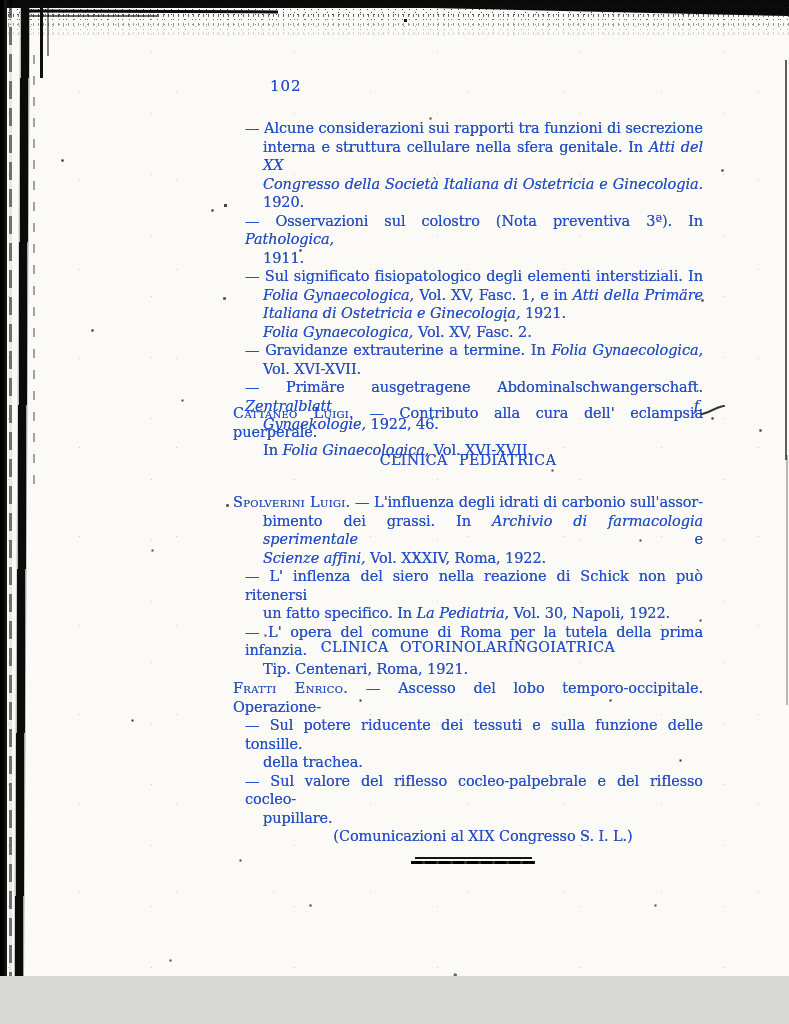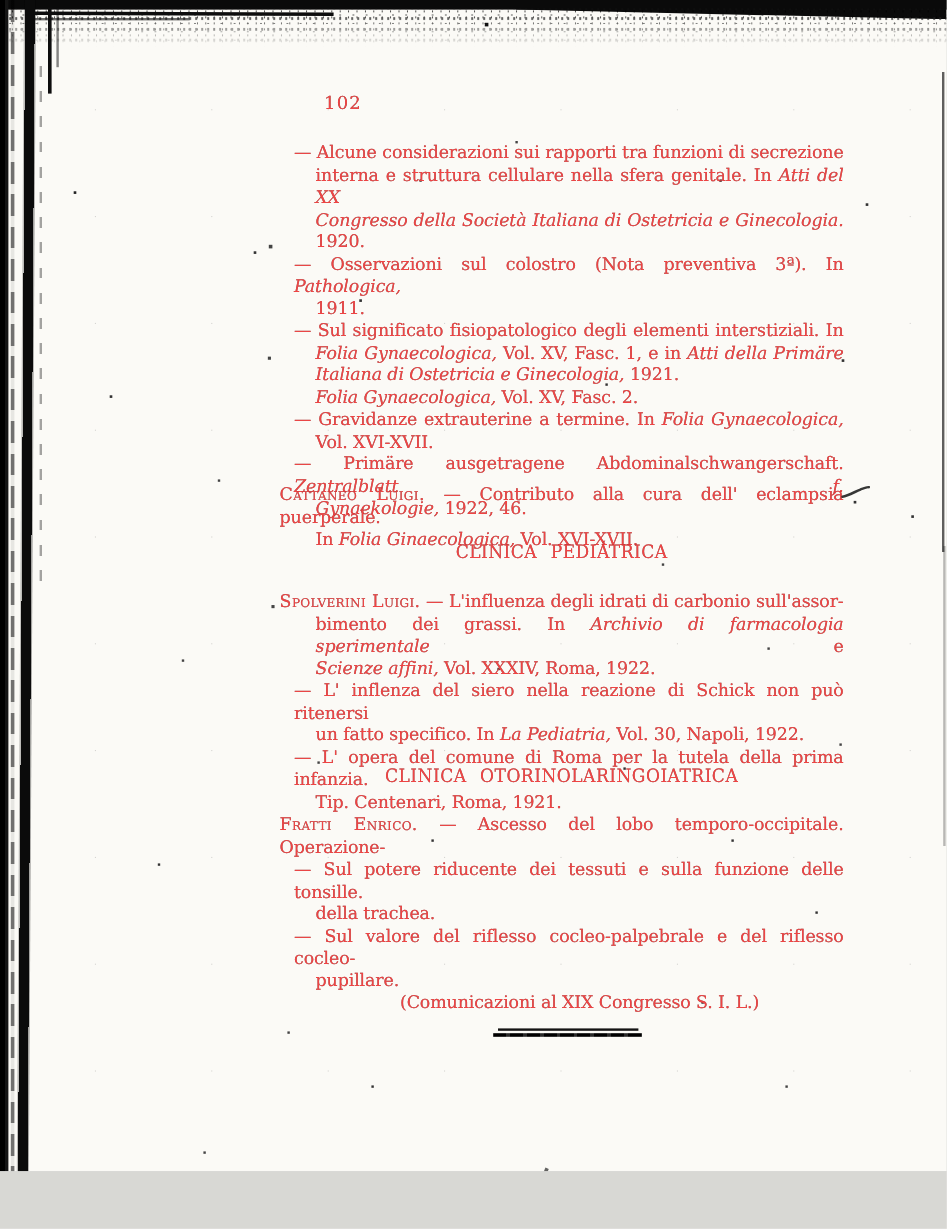--- a/index.html
+++ b/index.html
@@ -1,20 +1,20 @@
 <!DOCTYPE html>
 <html><head>
 <meta charset="utf-8">
 <style>
   html,body{margin:0;padding:0;background:#d8d8d4;}
   .page{
     position:relative; width:789px; height:976px;
     background:#fbfaf6; overflow:hidden;
     font-family:"DejaVu Serif","Liberation Serif",serif;
-    color:#ef4444;
+    color:#1d4ed8;
   }
   
   .top-band{position:absolute;top:0;left:0;width:789px;height:8px;background:#0a0a0a;}
   .top-band-right{position:absolute;top:0;left:430px;width:359px;height:16px;background:#0a0a0a;
     clip-path:polygon(0 0,100% 0,100% 100%,0 50%);}
   .noise-strip{position:absolute;top:7px;left:0;width:789px;height:34px;opacity:.75;
     background-image:radial-gradient(#000 .8px,transparent .9px),radial-gradient(#111 .7px,transparent .9px),radial-gradient(#222 .6px,transparent .8px);
     background-size:7px 5px,11px 7px,5px 9px;background-position:0 0,3px 2px,1px 4px;
     -webkit-mask-image:linear-gradient(#000 20%,transparent 95%);
     mask-image:linear-gradient(#000 20%,transparent 95%);}

